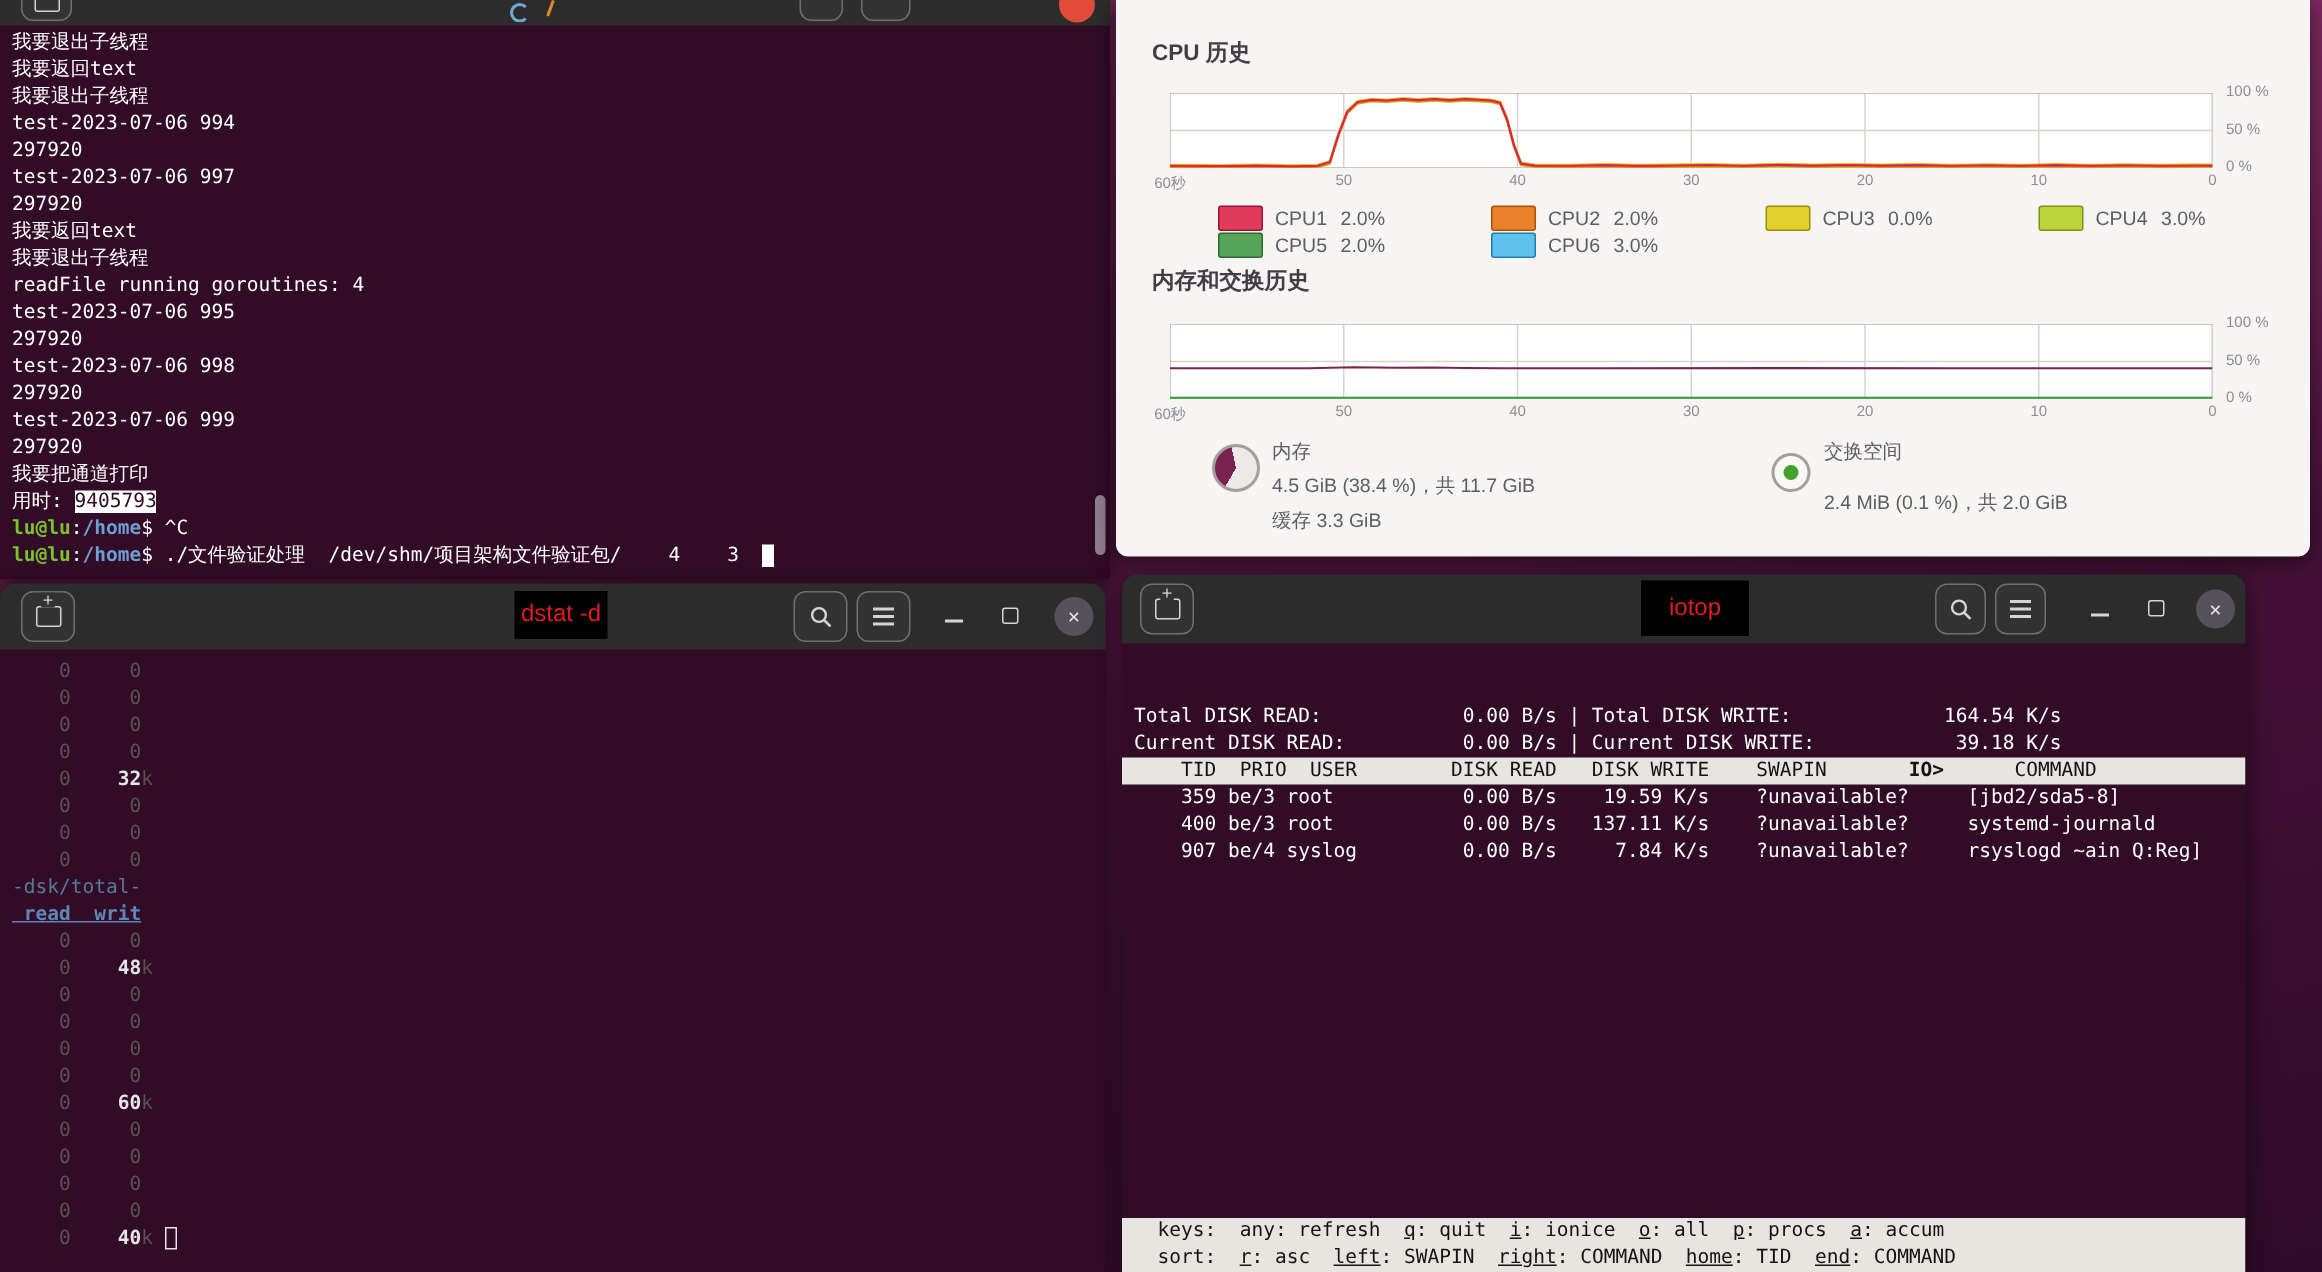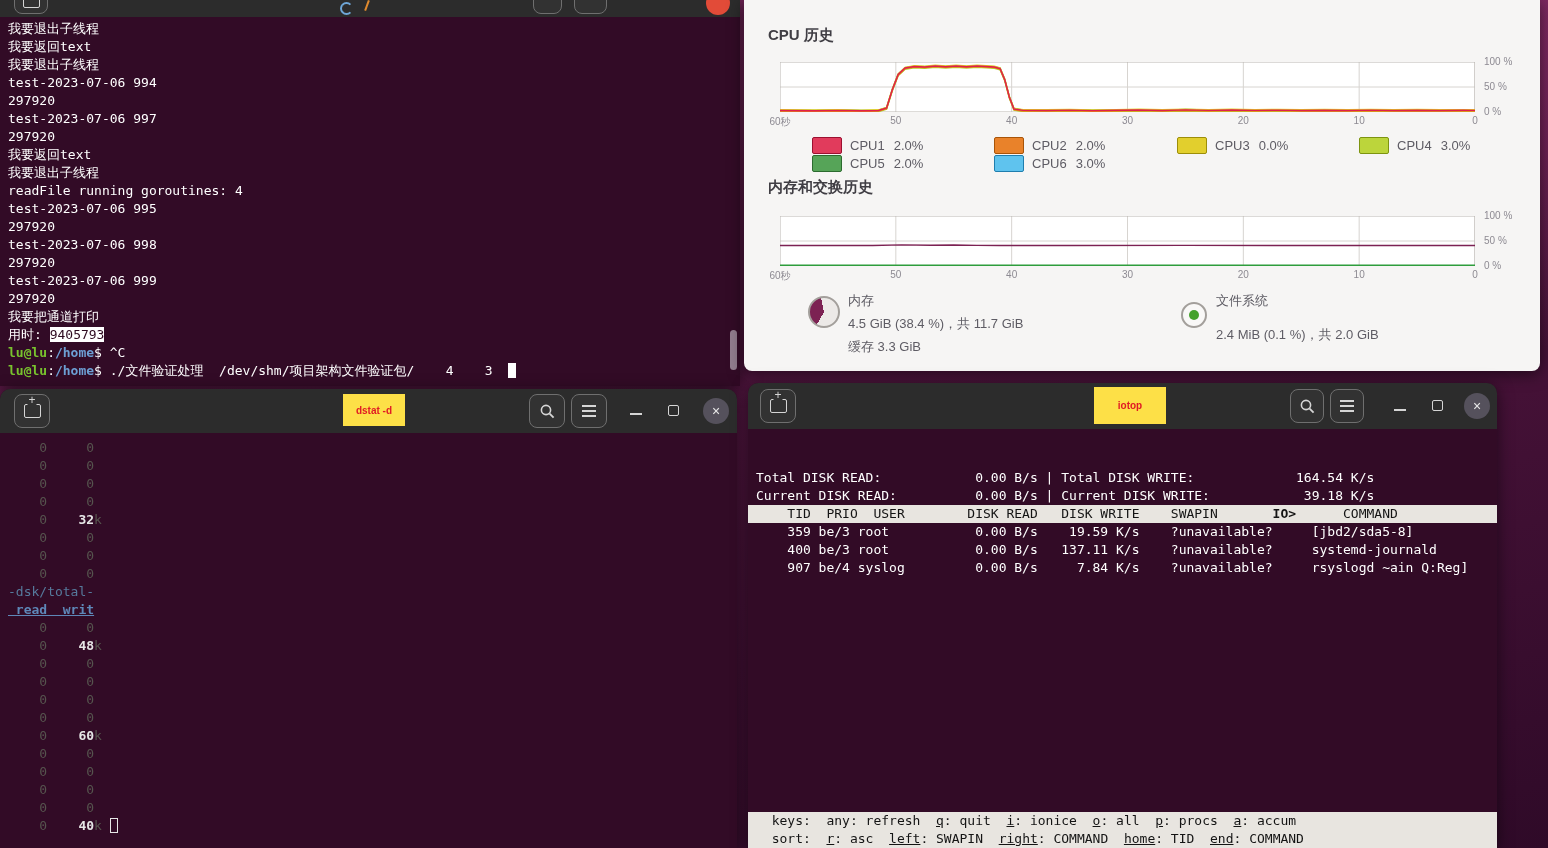--- a/index.html
+++ b/index.html
@@ -36,21 +36,21 @@
         border-radius:8px;background:#323232;display:flex;align-items:center;justify-content:center;}
   .bars{width:14px;height:2px;background:#d5d5d5;box-shadow:0 -5px 0 #d5d5d5,0 5px 0 #d5d5d5;}
   .ntab{position:relative;width:15px;height:12px;border:1.5px solid #d5d5d5;border-radius:2px;}
   .ntab::after{content:"+";position:absolute;top:-10px;left:50%;transform:translateX(-50%);
         font-size:12px;color:#d5d5d5;background:#323232;padding:0 1px;line-height:10px;}
   .winctl{position:absolute;color:#d5d5d5;}
   .ctl-min{width:12px;height:2px;background:#d5d5d5;}
   .ctl-max{width:11px;height:11px;border:1.5px solid #d5d5d5;border-radius:2px;box-sizing:border-box;background:transparent;}
   .ctl-close{width:26px;height:26px;border-radius:50%;background:#55515c;color:#e9e9e9;
         display:flex;align-items:center;justify-content:center;font-size:14px;line-height:1;}
-  .title-tag{position:absolute;background:#fde047;color:#e01b24;font-weight:bold;font-size:10px;
+  .title-tag{position:absolute;background:#000000;color:#e01b24;font-weight:normal;font-size:16px;
         display:flex;align-items:center;justify-content:center;}
 
   
   #term-main{left:0;top:0;width:740px;height:386px;}
   #term-main .titlebar{height:17px;}
   #term-main .term-content{position:absolute;top:17px;left:0;right:0;bottom:0;padding:3px 4px 0 8px;overflow:hidden;}
   #tm-scroll{position:absolute;right:3px;top:330px;width:7px;height:40px;border-radius:4px;background:rgba(225,222,230,.55);}
 
   
   #sysmon{left:744px;top:0;width:796px;height:371px;background:#f6f5f4;border-radius:0 0 8px 8px;}
@@ -205,21 +205,21 @@
       <div class="xtick" style="left: 615.167px; top: 269px;">10</div>
       <div class="xtick" style="left: 731px; top: 269px;">0</div>
     </div>
 
   <div id="mem-pie"></div>
   <div class="sm-sub" style="left:104px;top:292px;">内存</div>
   <div class="sm-sub" style="left:104px;top:315px;">4.5 GiB (38.4 %)，共 11.7 GiB</div>
   <div class="sm-sub" style="left:104px;top:338px;text-align:center;">缓存 3.3 GiB</div>
 
   <div id="swap-dot"></div>
-  <div class="sm-sub" style="left:472px;top:292px;">文件系统</div>
+  <div class="sm-sub" style="left:472px;top:292px;">交换空间</div>
   <div class="sm-sub" style="left:472px;top:326px;">2.4 MiB (0.1 %)，共 2.0 GiB</div>
 </div>
 
 <div class="win term-bg" id="dstat">
   <div class="titlebar">
     <div class="tbtn" style="left:14px;top:5px;">
         <span class="ntab"></span>
       </div>
     <div class="title-tag" style="left:343px;top:5px;width:62px;height:32px;">dstat -d</div>
     <div class="tbtn" style="left:529px;top:5px;">

